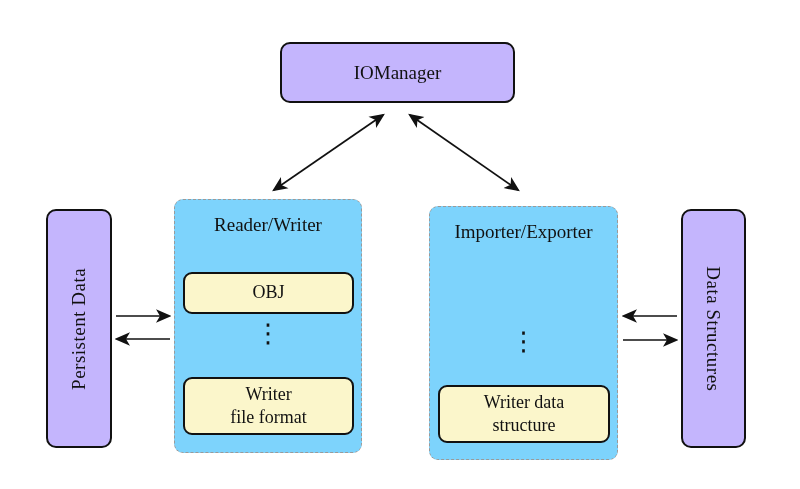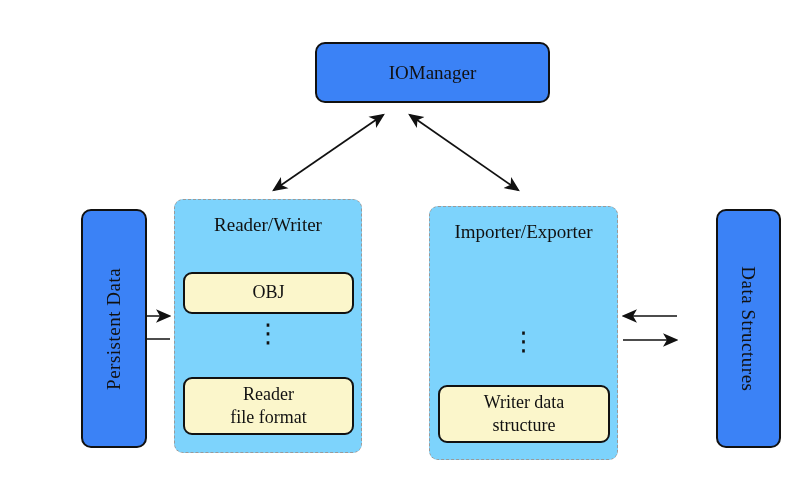--- a/index.html
+++ b/index.html
@@ -2,23 +2,23 @@
 <html><head>
 <meta charset="utf-8">
 <style>
   html,body{margin:0;padding:0;background:#ffffff;}
   .canvas{
     position:relative;width:800px;height:489px;background:#ffffff;overflow:hidden;
     font-family:"Liberation Serif","DejaVu Serif",serif;color:#111;
   }
   .arrow-layer{position:absolute;left:0;top:0;width:800px;height:489px;pointer-events:none;}
   .node{
-    position:absolute;border:2.5px solid #111;border-radius:10px;background:#3b82f6;
+    position:absolute;border:2.5px solid #111;border-radius:10px;background:#c4b5fd;
     display:flex;align-items:center;justify-content:center;
-    font-size:19px;line-height:1.25;text-align:center;box-sizing:border-box;margin-left:35px;
+    font-size:19px;line-height:1.25;text-align:center;box-sizing:border-box;
   }
   .vtext{white-space:nowrap;font-size:19px;letter-spacing:0.5px;}
   .rot-ccw{transform:rotate(-90deg);}
   .rot-cw{transform:rotate(90deg);}
   .group{
     position:absolute;background:#7dd3fc;border:1.6px dashed #9a9a9a;border-radius:9px;
     box-sizing:border-box;
   }
   .group-title{
     position:absolute;left:0;top:14px;width:100%;text-align:center;font-size:19px;
@@ -66,21 +66,21 @@
     <span class="vtext rot-cw">Data Structures</span>
   </div>
 
   <div class="group" style="left:174px;top:199px;width:188px;height:254px;">
     <div class="group-title">Reader/Writer</div>
     <div class="inner-node" style="left:8px;top:72px;width:171px;height:42px;">
       <span>OBJ</span>
     </div>
     <div class="dots" style="top:121px;">⋮</div>
     <div class="inner-node" style="left:8px;top:177px;width:171px;height:58px;">
-      <span>Reader
+      <span>Writer
 file format</span>
     </div>
   </div>
 
   <div class="group" style="left:429px;top:206px;width:189px;height:254px;">
     <div class="group-title">Importer/Exporter</div>
     <div class="dots" style="top:122px;">⋮</div>
     <div class="inner-node" style="left:8px;top:178px;width:172px;height:58px;">
       <span>Writer data
 structure</span>

